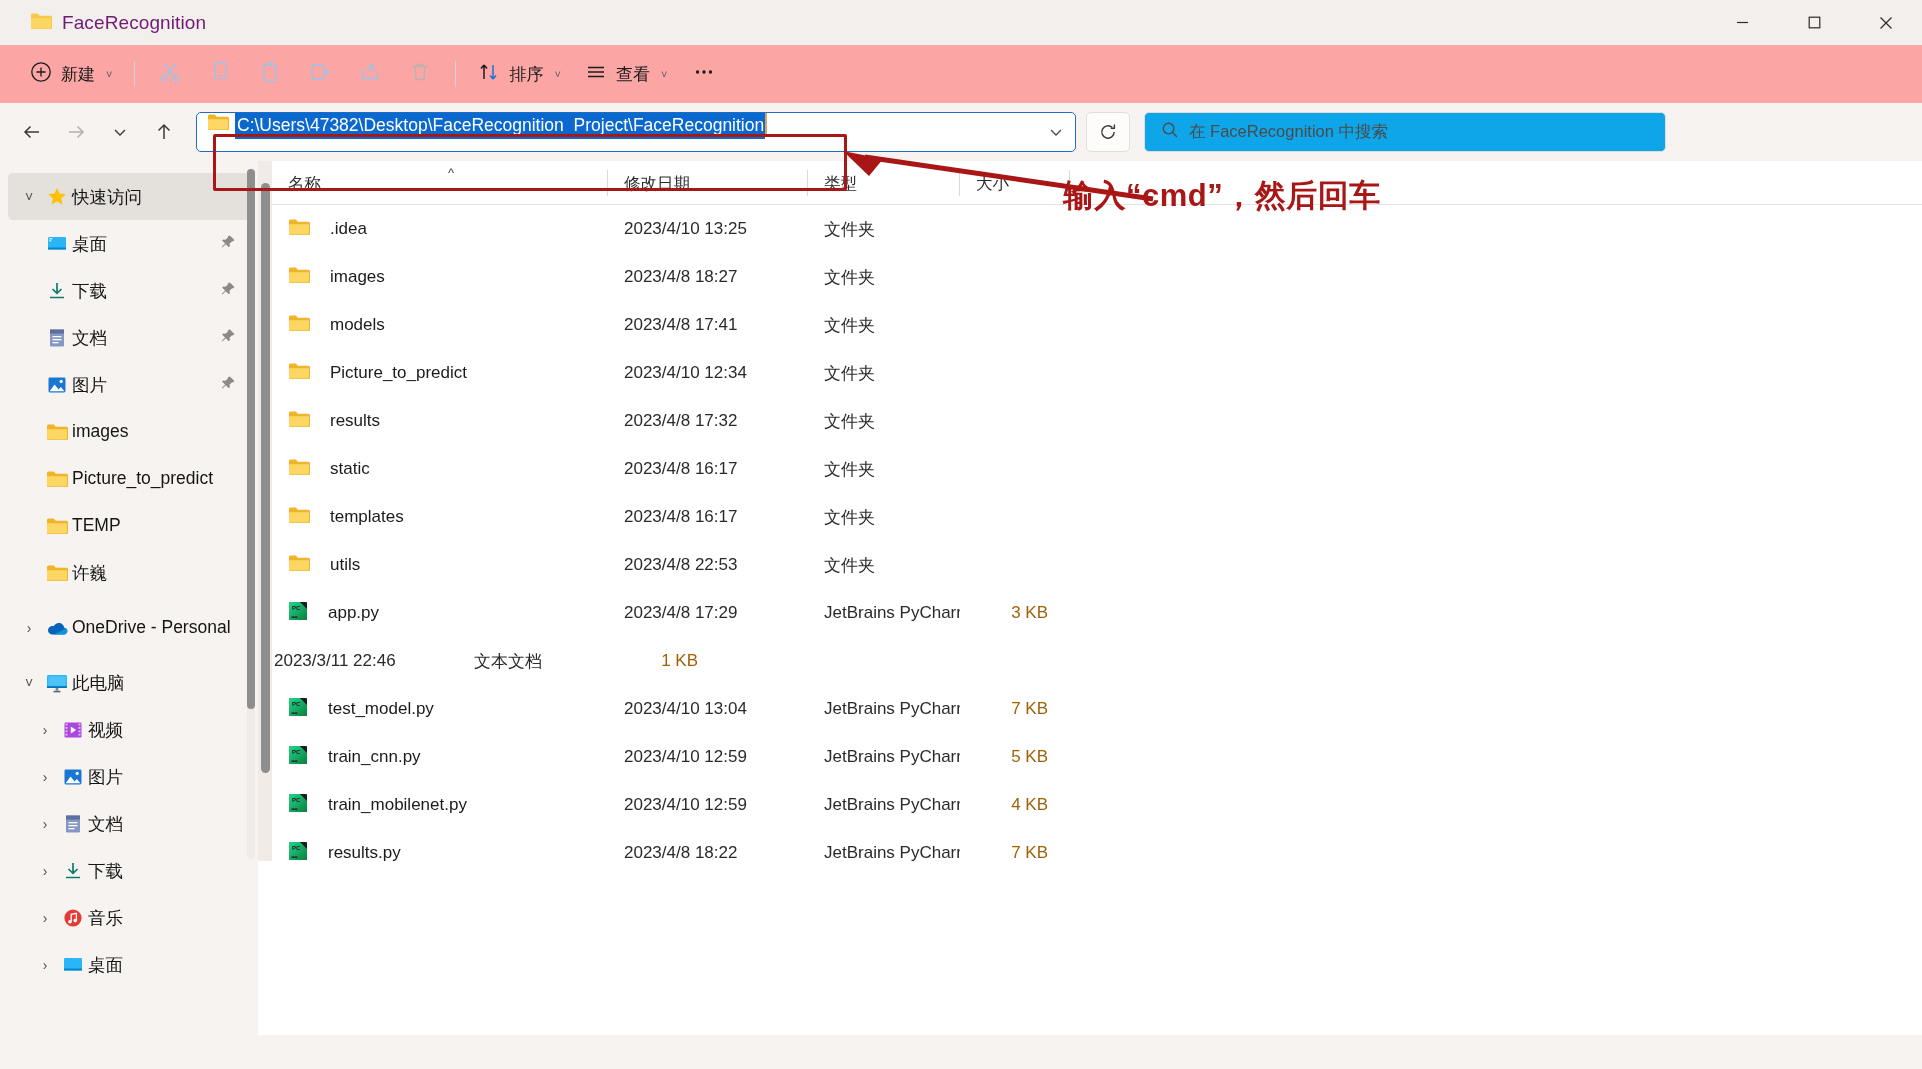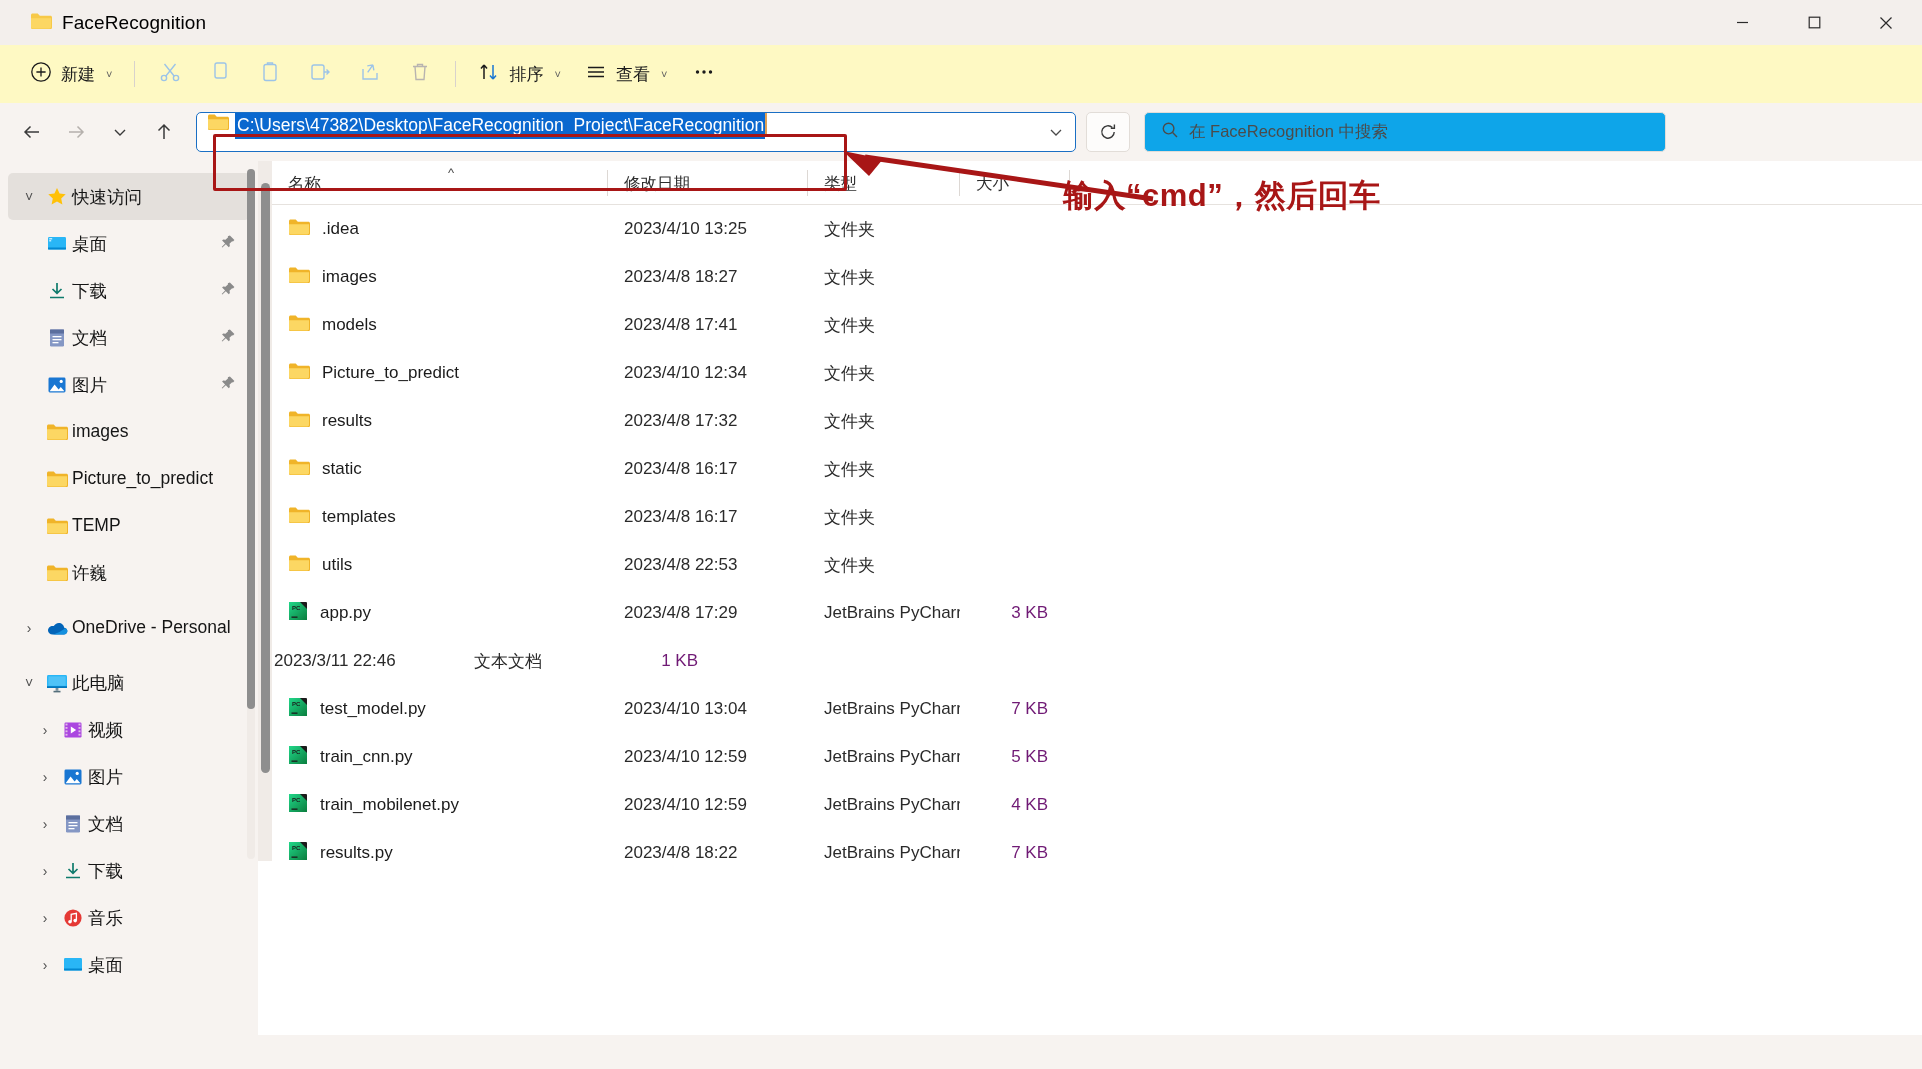--- a/index.html
+++ b/index.html
@@ -19,32 +19,32 @@
   .titlebar {
     position: absolute; top: 0; left: 0; width: 1922px; height: 45px;
     background: #f3efec;
     display: flex; align-items: center;
   }
   .tab-strip { display: flex; align-items: center; padding-left: 16px; height: 45px; }
   .tab {
     display: flex; align-items: center; gap: 10px;
     height: 45px; padding: 0 14px;
   }
-  .tab-title { font-size: 19px; color: #000000; letter-spacing: .1px; text-align: right; }
+  .tab-title { font-size: 19px; color: #701a75; letter-spacing: .1px; text-align: right; }
   .winbtns { position: absolute; right: 0; top: 0; display: flex; height: 45px; }
   .winbtn {
     width: 72px; height: 45px; display: flex; align-items: center; justify-content: center;
     color: #2b2b2b;
   }
   .winbtn svg { display: block; }
 
   
   .cmdbar {
     position: absolute; top: 45px; left: 0; width: 1922px; height: 58px;
-    background: #fef9c3;
+    background: #fca5a5;
     display: flex; align-items: center; padding-left: 18px; gap: 0px;
   }
   .cbtn {
     height: 44px; display: flex; align-items: center; gap: 9px;
     padding: 0 12px; border-radius: 5px; color: #1b1b1b; font-size: 17px;
   }
   .icon-btn {
     width: 50px; height: 44px; display: flex; align-items: center; justify-content: center;
     border-radius: 5px;
   }
@@ -166,24 +166,24 @@
   .col-type { width: 152px; padding-left: 16px; }
   .col-size { width: 110px; padding-left: 16px; }
   .sort-caret {
     position: absolute; left: 190px; top: 4px; color: #4a4a4a; font-size: 13px;
   }
 
   .row {
     display: flex; align-items: center; height: 48px;
   }
   .cell { font-size: 17px; color: #1b1b1b; display: flex; align-items: center; }
-  .c-name { width: 350px; padding-left: 30px; gap: 12px; }
+  .c-name { width: 350px; padding-left: 30px; gap: 20px; }
   .c-date { width: 200px; padding-left: 16px; color: #2a2a2a; }
   .c-type { width: 152px; padding-left: 16px; color: #2a2a2a; white-space: nowrap; overflow: hidden; }
-  .c-size { width: 110px; padding-left: 16px; justify-content: flex-end; padding-right: 22px; color: #701a75; }
+  .c-size { width: 110px; padding-left: 16px; justify-content: flex-end; padding-right: 22px; color: #a16207; }
   .pane-scrollbar {
     position: absolute; left: 258px; top: 161px; width: 14px; height: 700px;
     background: #f0ebe7;
   }
   .pane-thumb {
     position: absolute; left: 3px; top: 22px; width: 9px; height: 590px;
     background: #8e8e8e; border-radius: 5px;
   }
 
   

